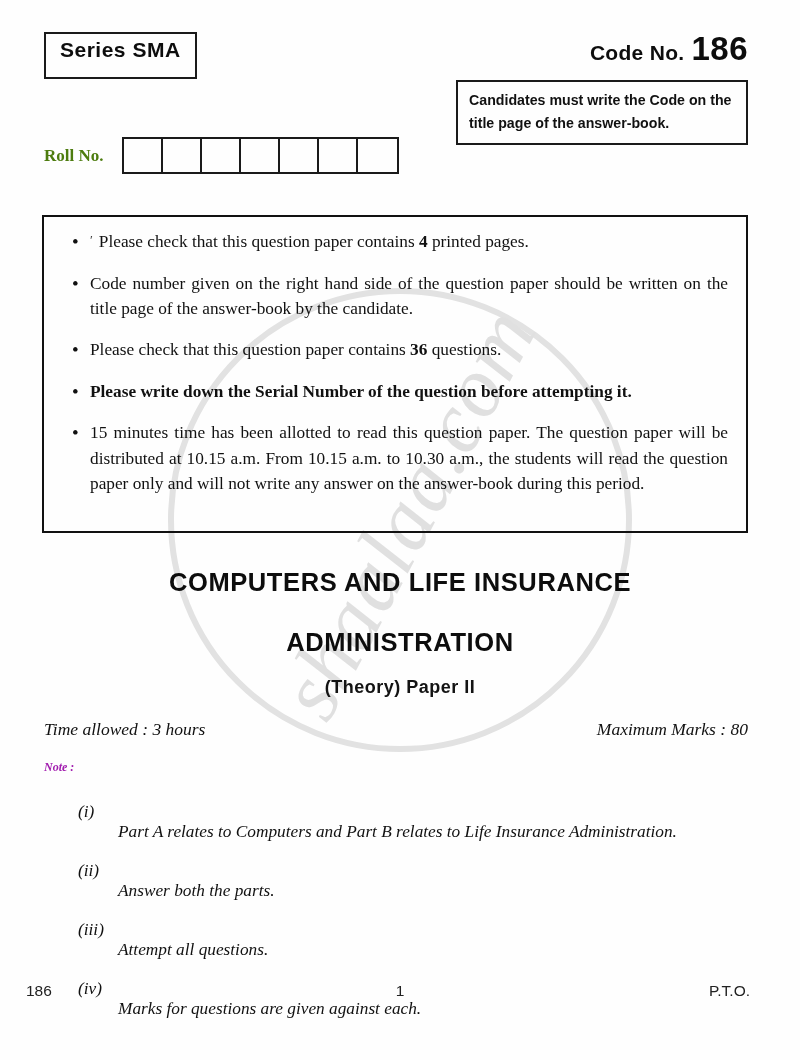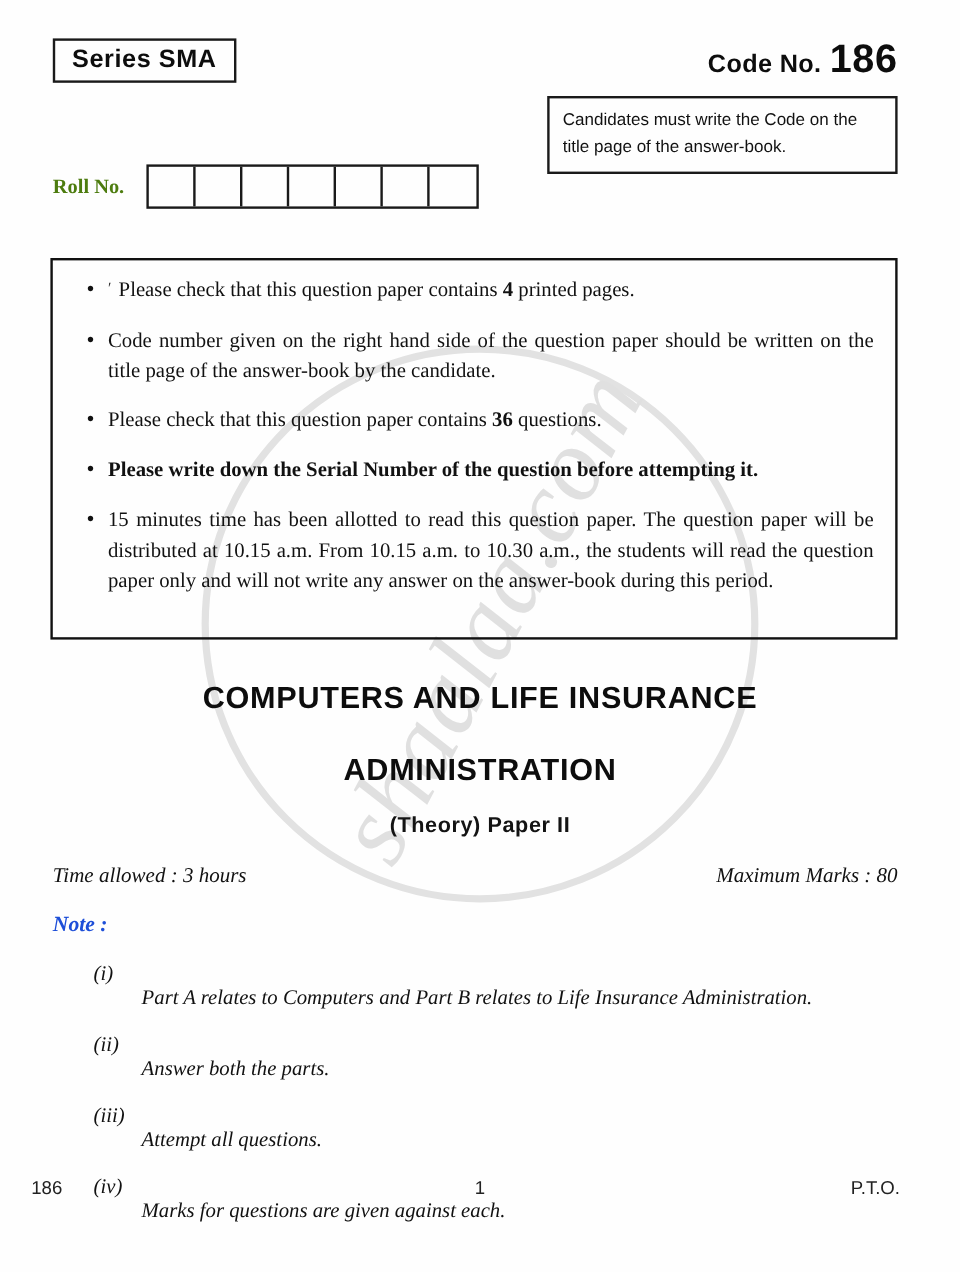--- a/index.html
+++ b/index.html
@@ -61,21 +61,21 @@
     z-index: 2;
     width: 800px;
     height: 1060px;
   }
 
   
   #series-box {
     position: absolute;
     left: 44px;
     top: 32px;
-    padding: 4px 14px 6px 14px;
+    padding: 4px 14px 16px 14px;
     border: 2px solid #1a1a1a;
     font-family: "Liberation Sans", sans-serif;
     font-weight: bold;
     font-size: 21px;
     letter-spacing: 0.5px;
     line-height: 1.1;
     color: #0d0d0d;
     background: transparent;
   }
 
@@ -96,20 +96,21 @@
     position: absolute;
     left: 456px;
     top: 80px;
     width: 292px;
     border: 2px solid #1a1a1a;
     padding: 7px 10px 8px 11px;
     font-family: "Liberation Sans", sans-serif;
     font-size: 14.2px;
     line-height: 1.62;
     color: #111;
+    font-weight: bold;
   }
 
   
   #rollno-label {
     position: absolute;
     left: 44px;
     top: 146px;
     font-family: "Liberation Serif", serif;
     font-weight: bold;
     font-size: 17px;
@@ -225,22 +226,22 @@
   }
 
   
   #note-label {
     position: absolute;
     left: 44px;
     top: 760px;
     font-family: "Liberation Serif", serif;
     font-weight: bold;
     font-style: italic;
-    font-size: 18px;
-    color: #1d4ed8;
+    font-size: 12px;
+    color: #a21caf;
   }
   #note-list {
     position: absolute;
     left: 44px;
     top: 799px;
     width: 700px;
   }
   .note-item {
     display: flex;
     align-items: flex-start;

